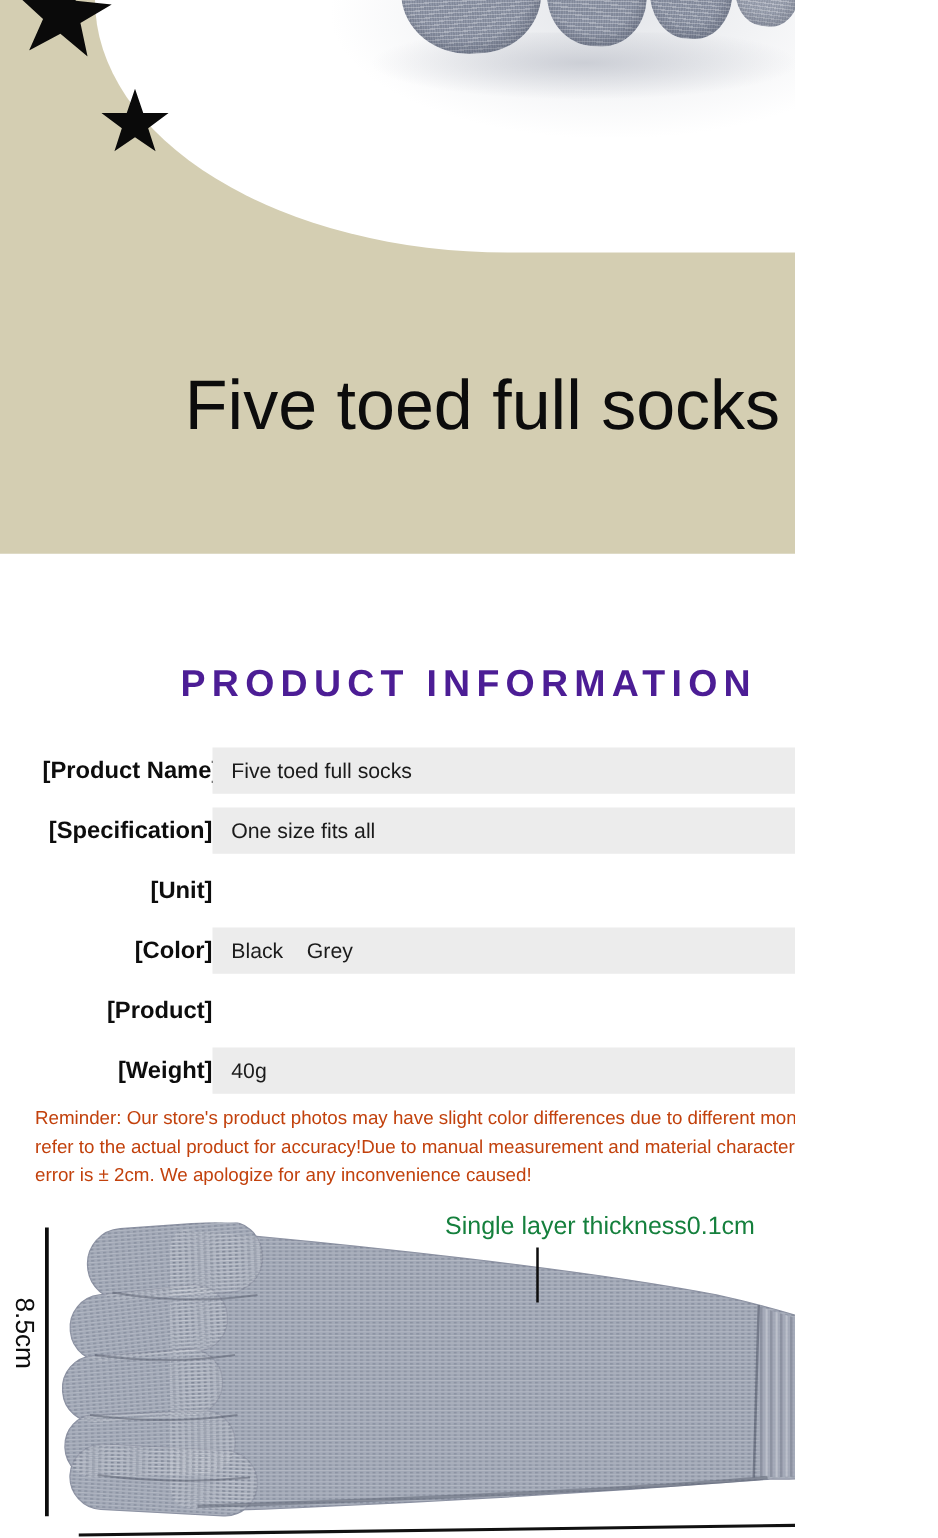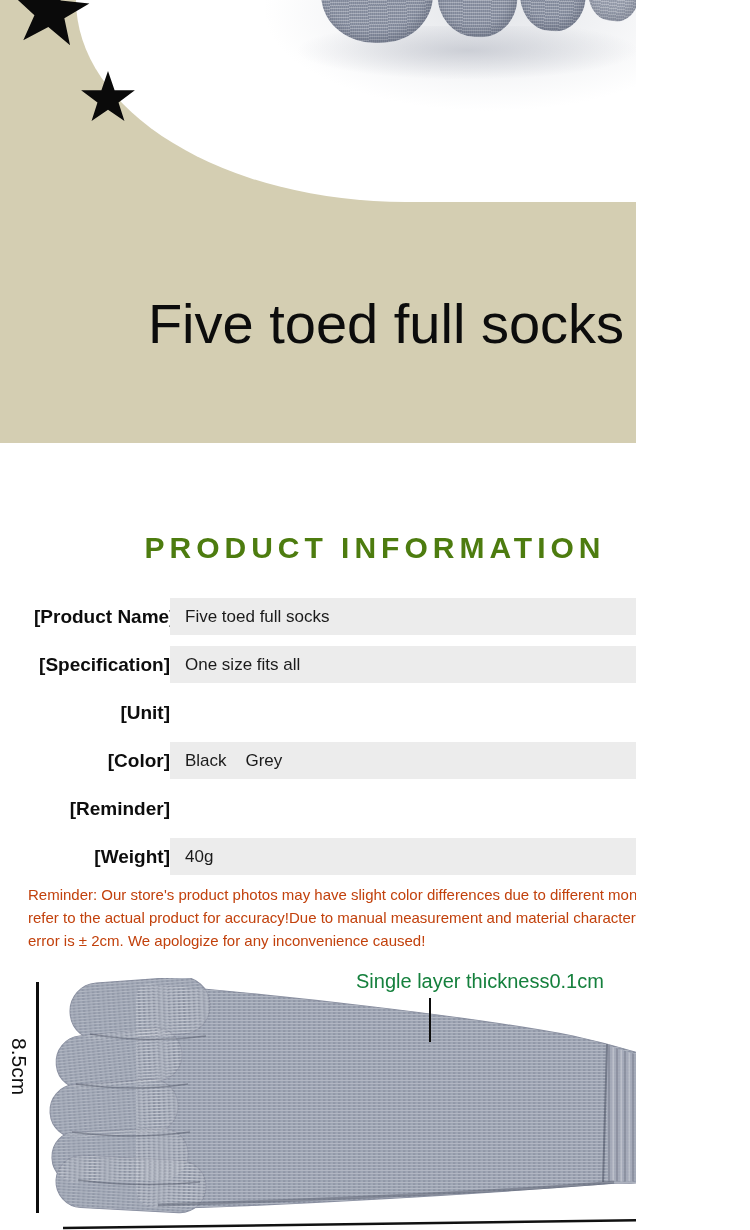--- a/index.html
+++ b/index.html
@@ -30,21 +30,21 @@
     clip-path:polygon(50% 0%, 61.8% 35.2%, 98% 35.2%, 68.8% 57.4%, 79.4% 91%, 50% 70.5%, 20.6% 91%, 31.2% 57.4%, 2% 35.2%, 38.2% 35.2%); }
   .star-large { left:10px; top:-28px; width:80px; height:78px; transform:rotate(6deg); }
   .star-small { left:80px; top:71px; width:56px; height:55px; }
 
   .hero-title { position:absolute; left:0; top:291px; width:750px; box-sizing:border-box; padding-left:22px;
     text-align:center; font-size:56px; font-weight:500; color:#0c0c0c; white-space:nowrap; }
 
   
   .info { position:absolute; left:0; top:443px; width:750px; }
   .info-heading { margin:88px 0 0 0; text-align:center; font-size:30px; font-weight:700;
-    letter-spacing:5px; color:#4d7c0f; }
+    letter-spacing:5px; color:#4c1d95; }
   .spec-table { margin-top:33px; display:flex; flex-direction:column; gap:11px; }
   .spec-row { display:flex; align-items:center; height:37px; }
   .spec-label { width:170px; box-sizing:border-box; padding-left:34px; font-size:19px; font-weight:600;
     color:#0d0d0d; white-space:nowrap;text-align:right; }
   .spec-value-box { flex:1; margin-right:25px; background:#ececec; height:37px;
     display:flex; align-items:center; padding-left:15px; }
   .spec-value-box span { font-size:17px; color:#1b1b1b; }
   .reminder { margin:9px 26px 0 28px; font-size:15px; line-height:1.53; color:#c2410c; }
 
   
@@ -102,21 +102,21 @@
       <div class="spec-row">
         <div class="spec-label">[Unit]</div>
       </div>
       <div class="spec-row">
         <div class="spec-label">[Color]</div>
         <div class="spec-value-box">
             <span>Black &nbsp;&nbsp; Grey</span>
           </div>
       </div>
       <div class="spec-row">
-        <div class="spec-label">[Reminder]</div>
+        <div class="spec-label">[Product]</div>
       </div>
       <div class="spec-row">
         <div class="spec-label">[Weight]</div>
         <div class="spec-value-box">
             <span>40g</span>
           </div>
       </div>
     </div>
 
     <div class="reminder">Reminder: Our store's product photos may have slight color differences due to different monitors. Please refer to the actual product for accuracy!Due to manual measurement and material characteristics, the error is ± 2cm. We apologize for any inconvenience caused!</div>

